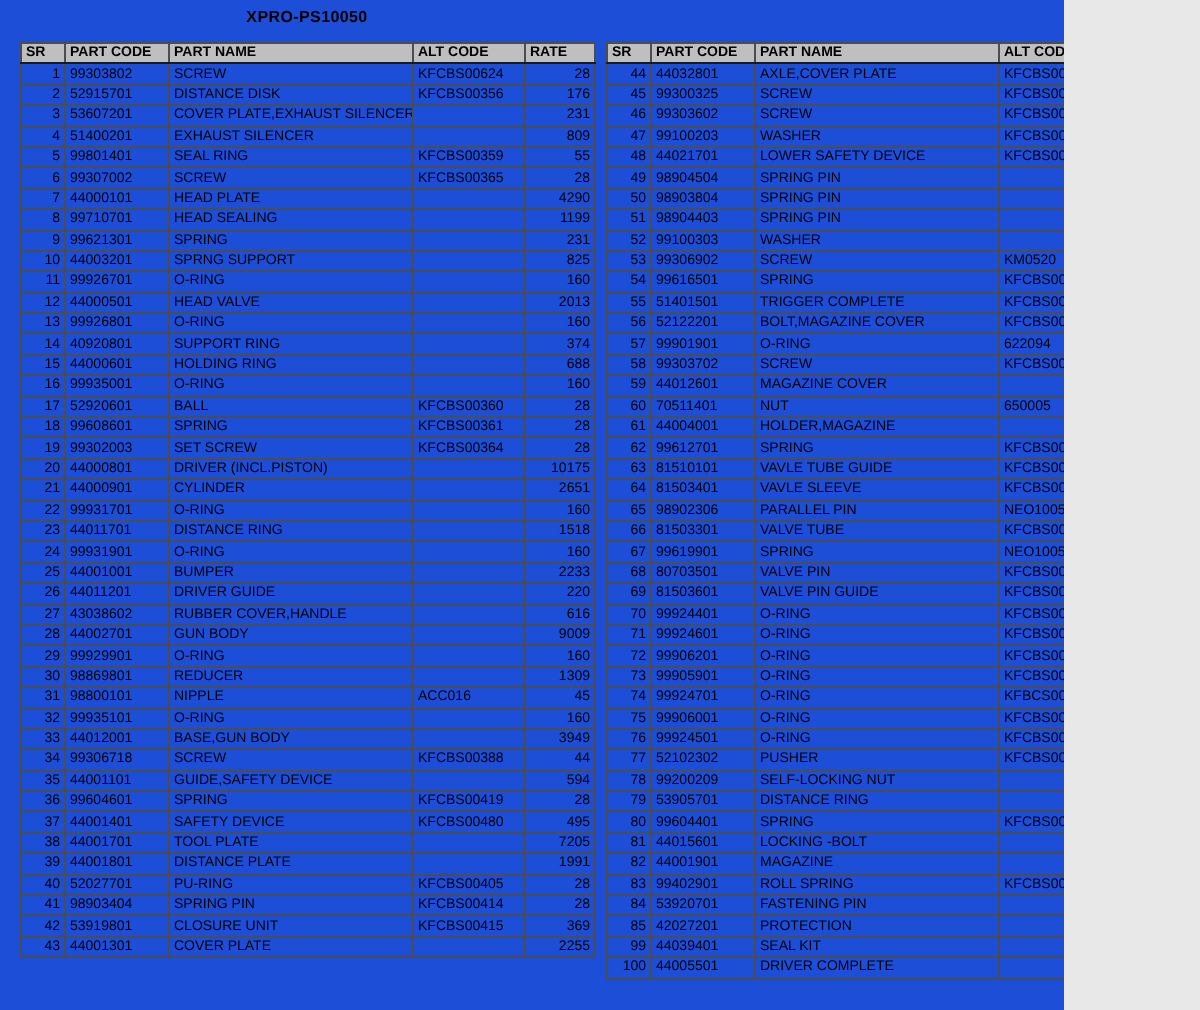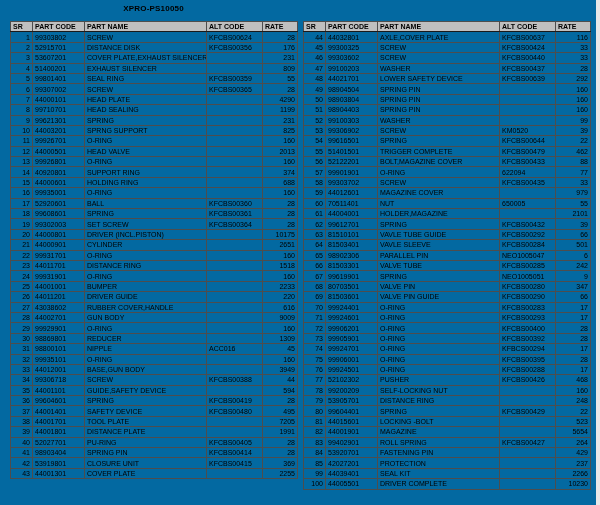--- a/index.html
+++ b/index.html
@@ -1,21 +1,21 @@
 <!DOCTYPE html>
 <html><head>
 <meta charset="utf-8">
 <style>
   * { margin: 0; padding: 0; box-sizing: border-box; }
   html, body { background: #e8e8e8; }
   .page {
     position: relative;
-    width: 596px;
+    width: 532px;
     height: 505px;
-    background: #0369a1;
+    background: #1d4ed8;
     font-family: "Liberation Sans", sans-serif;
     color: #000;
     overflow: hidden;
   }
   .doc-title {
     position: absolute;
     top: 4px;
     left: 10px;
     width: 287px;
     text-align: center;

